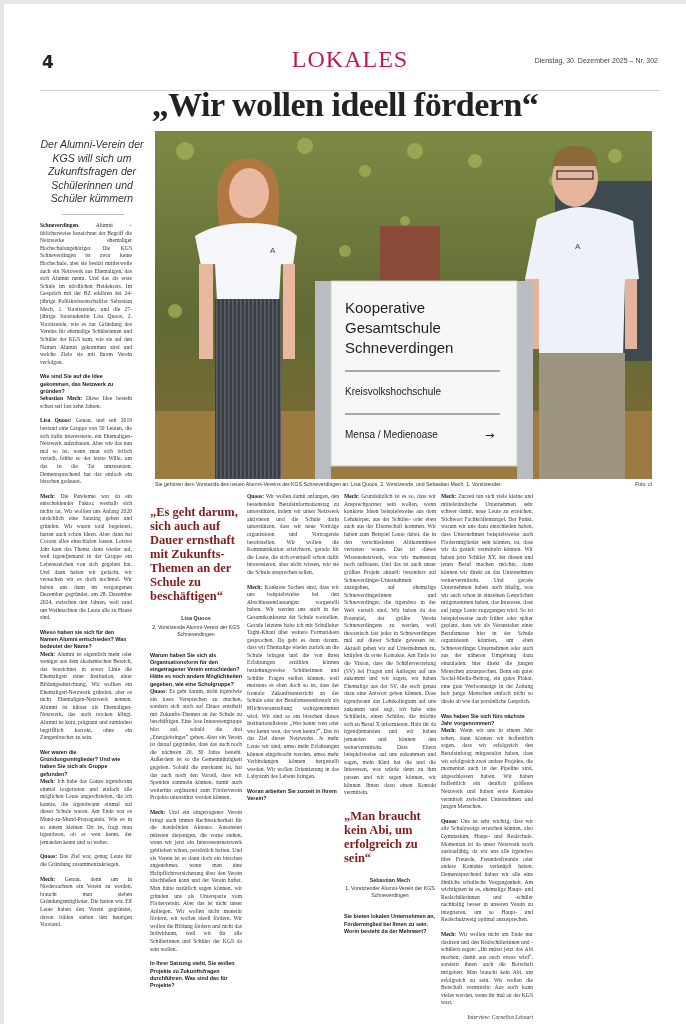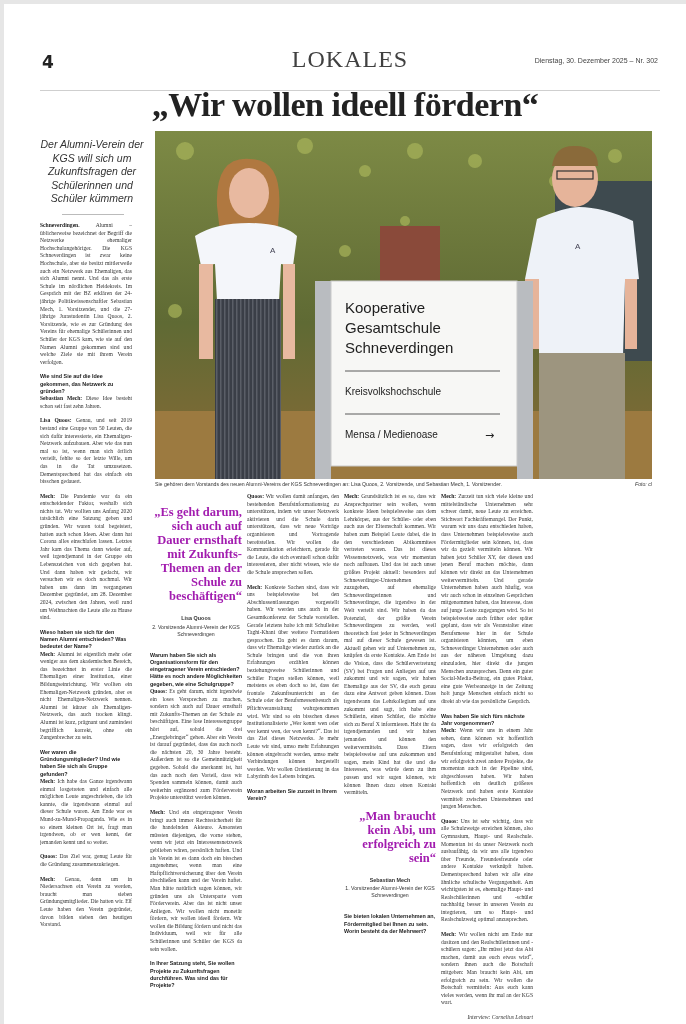--- a/index.html
+++ b/index.html
@@ -1,32 +1,32 @@
 <!DOCTYPE html>
 <html><head>
 <meta charset="utf-8">
 <style>
   html, body { margin:0; padding:0; }
   body { width:686px; height:1024px; background:#e6e6e6; overflow:hidden; font-family:"Liberation Serif", serif; color:#222; }
   .page { position:absolute; left:4px; top:4px; width:682px; height:1020px; background:#fff; }
   .masthead { position:absolute; left:36px; top:40px; width:620px; height:46px; border-bottom:1px solid #cfcfcf; }
   .page-num { position:absolute; left:2px; top:8px; font-family:"DejaVu Sans", sans-serif; font-weight:bold; font-size:17px; color:#222; }
-  .ressort { position:absolute; left:0; right:0; top:2px; text-align:center; font-family:"Liberation Serif", serif; font-size:24px; letter-spacing:1px; color:#404040; }
+  .ressort { position:absolute; left:0; right:0; top:2px; text-align:center; font-family:"Liberation Serif", serif; font-size:24px; letter-spacing:1px; color:#be185d; }
   .dateline { position:absolute; right:2px; top:13px; font-family:"Liberation Sans", sans-serif; font-size:7px; color:#444; }
   .headline { position:absolute; left:0; right:0; top:82px; text-align:center; font-family:"Liberation Serif", serif; font-weight:bold; font-size:34px; color:#222; letter-spacing:-0.5px; }
   .teaser { position:absolute; left:36px; top:134px; width:104px; text-align:center; font-family:"Liberation Sans", sans-serif; font-size:10.5px; line-height:13.5px; color:#333;font-style:italic; }
   .teaser-rule { position:absolute; left:58px; top:210px; width:62px; height:1px; background:#bbb; }
   .photo { position:absolute; left:151px; top:127px; width:497px; height:348px; overflow:hidden; background:#6d7a3a; }
   .caption { position:absolute; left:151px; top:477px; width:497px; font-family:"Liberation Sans", sans-serif; font-size:5.2px; color:#333; }
   .caption .credit { position:absolute; right:0; top:0; font-style:italic; }
   .col { position:absolute; width:92px; font-family:"Liberation Serif", serif; font-size:5.6px; line-height:7.6px; text-align:justify; color:#333; hyphens:manual; }
   .col p { margin:0 0 7px 0; }
   .col .q { font-family:"Liberation Sans", sans-serif; font-weight:bold; font-size:5.4px; line-height:7.3px; color:#222; text-align:left; margin-bottom:0; }
   .col b { color:#222; }
-  .pull { font-family:"Liberation Serif", serif; font-weight:bold; font-size:12.5px; line-height:14px; text-align:right; color:#a21caf; margin:12px 0 8px 0; }
+  .pull { font-family:"Liberation Serif", serif; font-weight:bold; font-size:12.5px; line-height:14px; text-align:left; color:#7f1d1d; margin:12px 0 8px 0; }
   .pull-name { font-family:"Liberation Sans", sans-serif; font-weight:bold; font-size:5.4px; text-align:center; margin:12px 0 1px 0; }
   .pull-role { font-family:"Liberation Sans", sans-serif; font-size:5.2px; text-align:center; line-height:7px; margin-bottom:14px; }
   .byline { font-style:italic; text-align:right; margin-top:6px; }
 </style>
 </head>
 <body>
 
 <div class="page">
 
   <div class="masthead">

